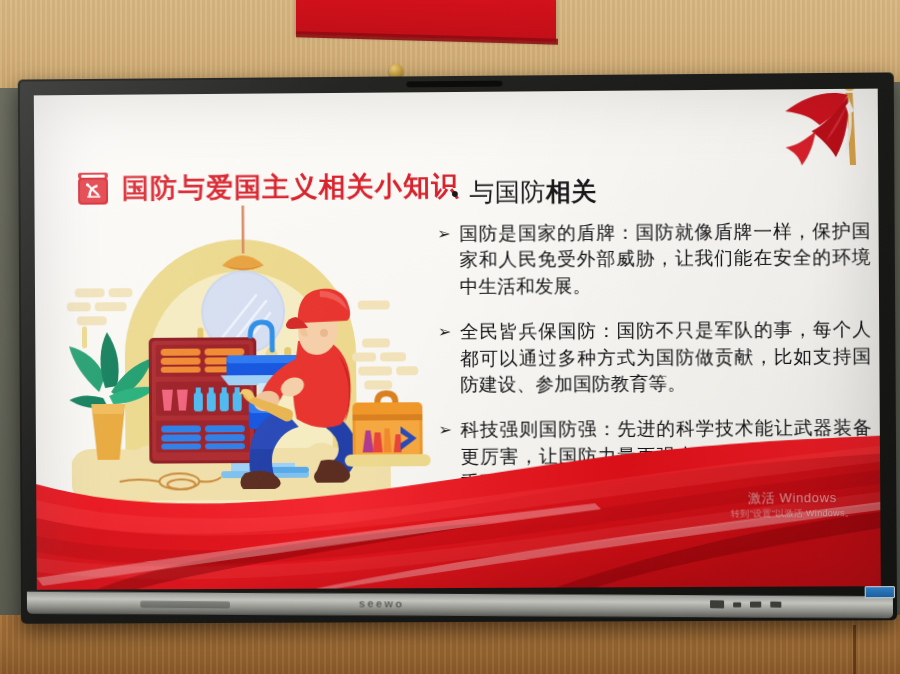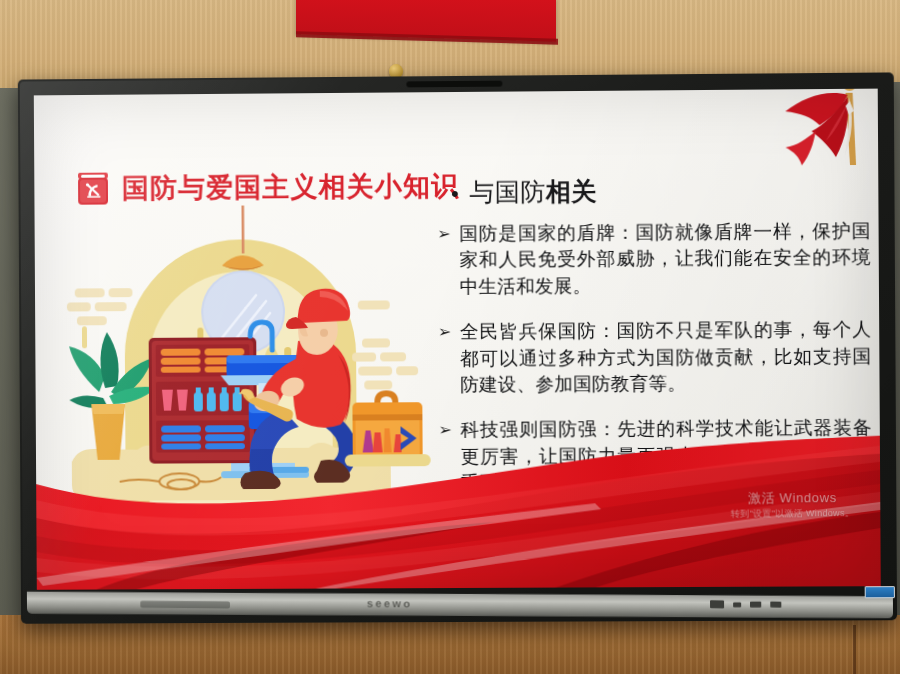--- a/index.html
+++ b/index.html
@@ -182,21 +182,21 @@
   .wm-sub   { font-size: 9px; letter-spacing: .3px; opacity: .82; }
 
   
   .chin {
     position: absolute; left: 6px; top: 518px; width: 866px; height: 22px;
     background: linear-gradient(180deg, #9a9b96 0%, #c3c4be 32%, #8d8e88 70%, #5c5d58 100%);
     border-radius: 0 0 5px 5px;
     transform: skewY(0.55deg);
   }
   .chin-logo {
-    position: absolute; left: 310px; top: 521px; width: 120px; height: 16px;
+    position: absolute; left: 302px; top: 521px; width: 120px; height: 16px;
     font-size: 11px; letter-spacing: 2.4px; color: #4c4d48;
     text-align: center; font-weight: 600; transform: skewY(0.55deg);
     opacity: .8;
   }
   .chin-ports {
     position: absolute; left: 690px; top: 524px; width: 150px; height: 12px;
     display: flex; align-items: center; gap: 9px; transform: skewY(0.55deg);
   }
   .port { background: #3c3d39; border-radius: 1px; }
   .port.usb  { width: 14px; height: 8px; }

